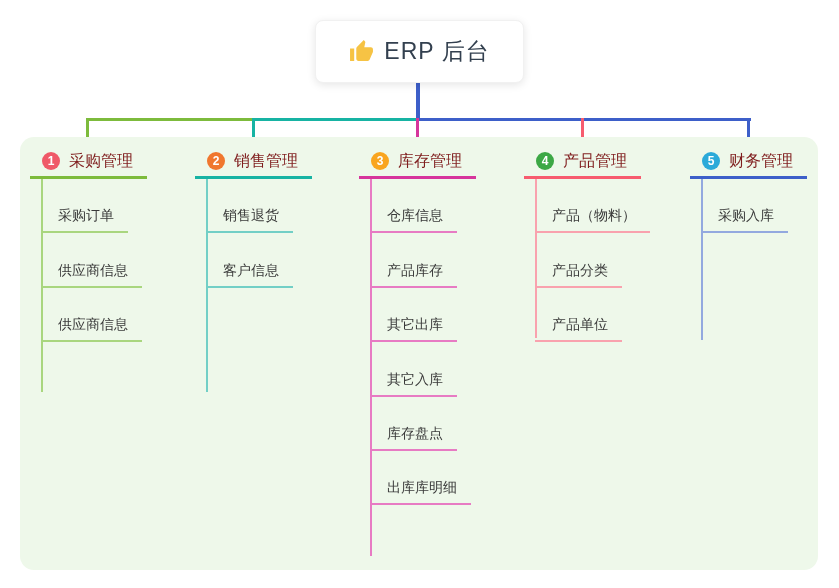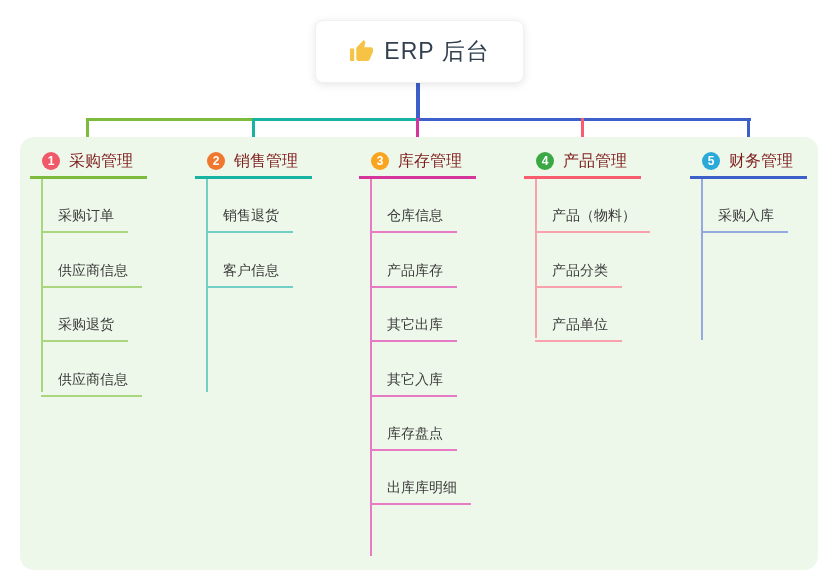--- a/index.html
+++ b/index.html
@@ -92,23 +92,20 @@
     <span class="branch-label">采购管理</span>
   </div>
   <div class="rail" style="height:213px"></div>
   <div class="item">
       <span>采购订单</span>
     </div>
   <div class="item">
       <span>供应商信息</span>
     </div>
   <div class="item">
-      <span>采购退货</span>
-    </div>
-  <div class="item">
       <span>供应商信息</span>
     </div>
 </div>
 
 <div class="branch b2">
   <div class="branch-header">
     <span class="badge">2</span>
     <span class="branch-label">销售管理</span>
   </div>
   <div class="rail" style="height:213px"></div>

